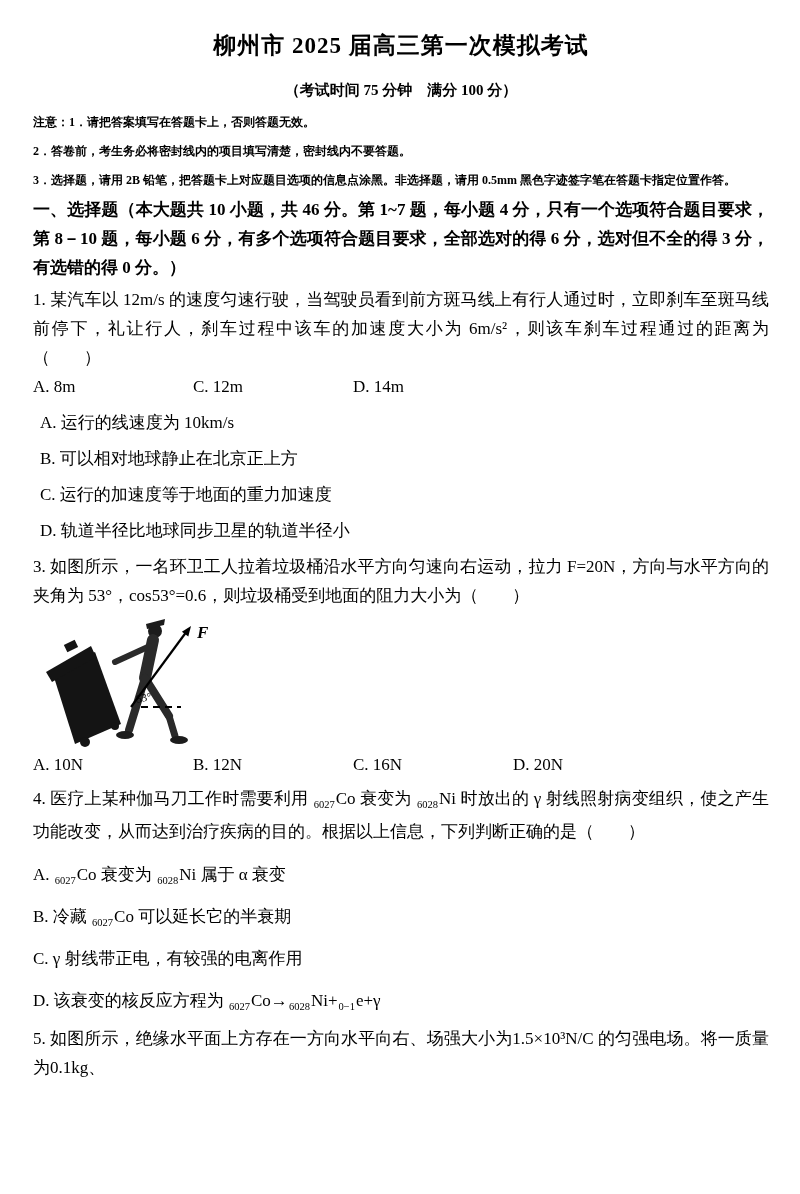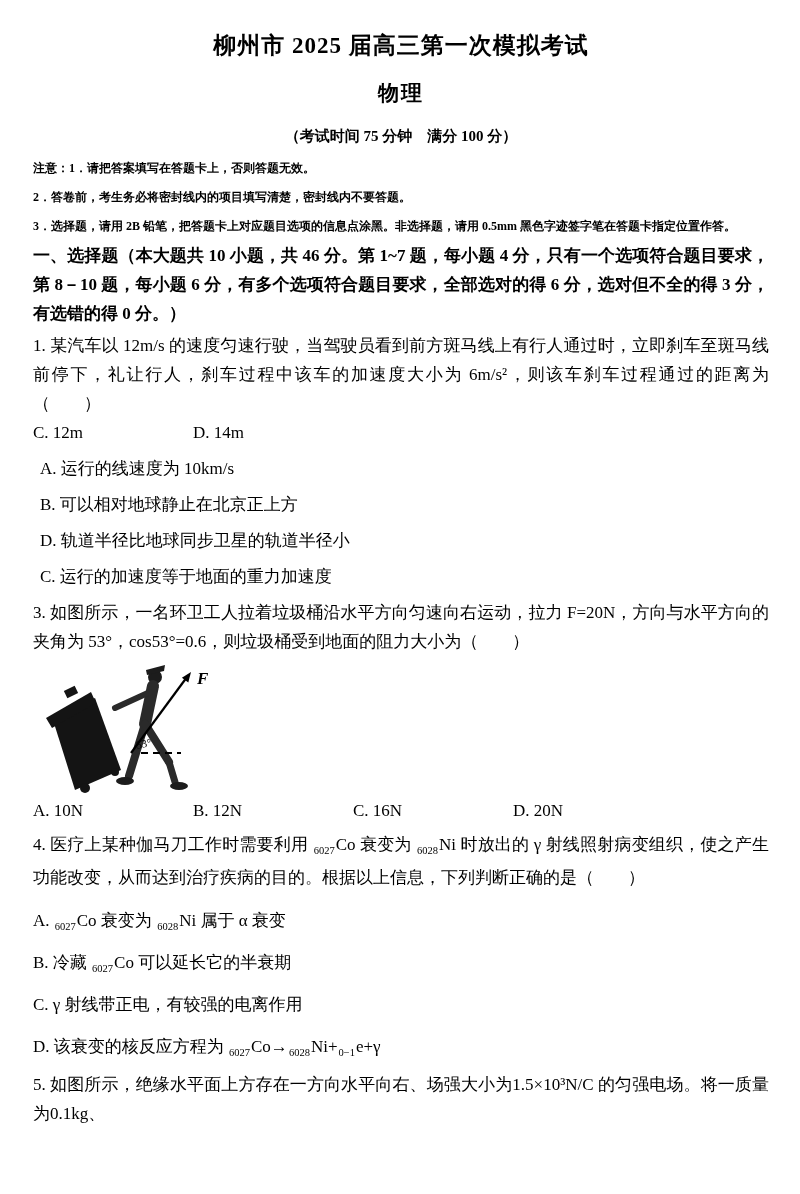--- a/index.html
+++ b/index.html
@@ -50,45 +50,45 @@
   .fig text{font-family:"Liberation Serif","DejaVu Serif",serif;}
   .force-label{font-style:italic;font-weight:bold;font-size:17px;}
   .angle-label{font-size:11px;}
 </style>
 </head>
 <body>
 
 <div class="page">
 
   <h1 class="title">柳州市 2025 届高三第一次模拟考试</h1>
-  <h2 class="subject">物理</h2>
   <p class="meta">（考试时间 75 分钟　满分 100 分）</p>
 
   <div class="notes">
     <p>注意：1．请把答案填写在答题卡上，否则答题无效。</p>
     <p>2．答卷前，考生务必将密封线内的项目填写清楚，密封线内不要答题。</p>
     <p>3．选择题，请用 2B 铅笔，把答题卡上对应题目选项的信息点涂黑。非选择题，请用 0.5mm 黑色字迹签字笔在答题卡指定位置作答。</p>
   </div>
 
   <p class="sec">一、选择题（本大题共 10 小题，共 46 分。第 1~7 题，每小题 4 分，只有一个选项符合题目要求，第 8－10 题，每小题 6 分，有多个选项符合题目要求，全部选对的得 6 分，选对但不全的得 3 分，有选错的得 0 分。）</p>
 
   <div class="q">
     <p class="stem">1. 某汽车以 12m/s 的速度匀速行驶，当驾驶员看到前方斑马线上有行人通过时，立即刹车至斑马线前停下，礼让行人，刹车过程中该车的加速度大小为 6m/s²，则该车刹车过程通过的距离为（　　）</p>
     <div class="opt-row">
+      <span>A. 8m</span>
       <span>C. 12m</span>
       <span>D. 14m</span>
     </div>
   </div>
 
   <div class="q">
     <div class="opt-col">
       <p>A. 运行的线速度为 10km/s</p>
       <p>B. 可以相对地球静止在北京正上方</p>
+      <p>C. 运行的加速度等于地面的重力加速度</p>
       <p>D. 轨道半径比地球同步卫星的轨道半径小</p>
-      <p>C. 运行的加速度等于地面的重力加速度</p>
     </div>
   </div>
 
   <div class="q">
     <p class="stem">3. 如图所示，一名环卫工人拉着垃圾桶沿水平方向匀速向右运动，拉力 F=20N，方向与水平方向的夹角为 53°，cos53°=0.6，则垃圾桶受到地面的阻力大小为（　　）</p>
 
     <svg class="fig" width="180" height="138" viewBox="0 0 180 138">
 
       <g>
         <polygon points="12,62 54,40 80,112 34,132" fill="#141414"></polygon>

